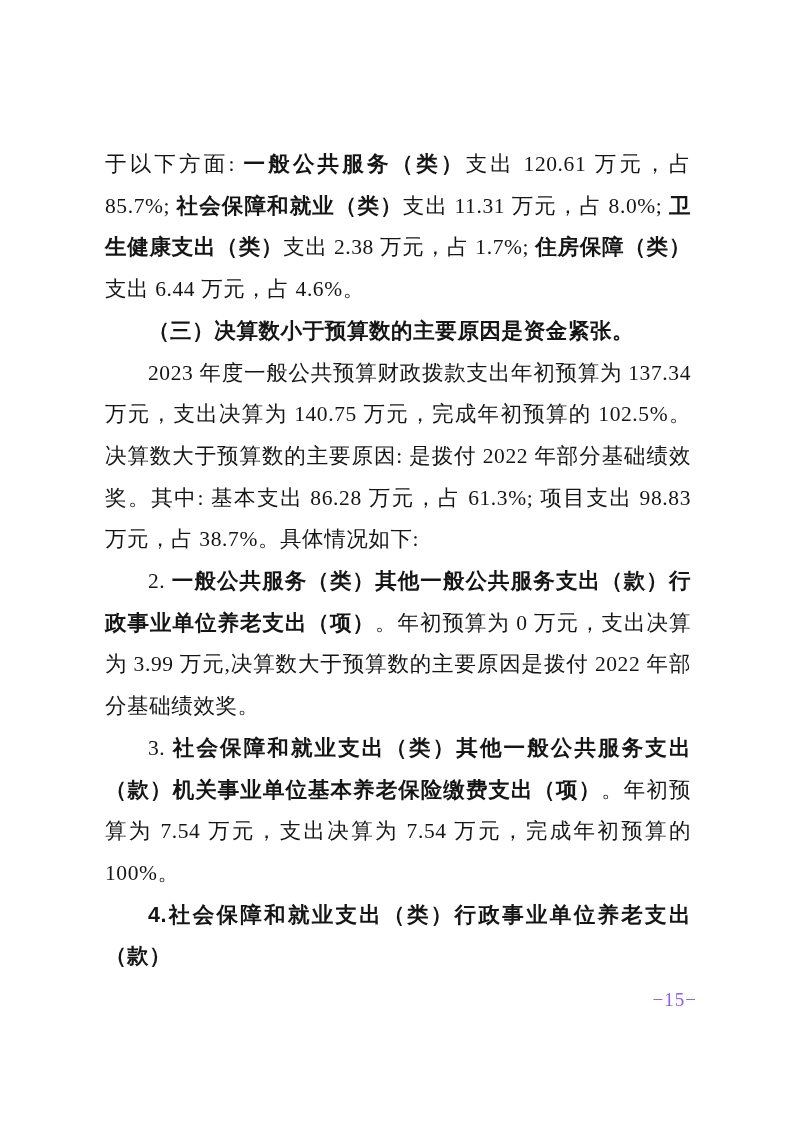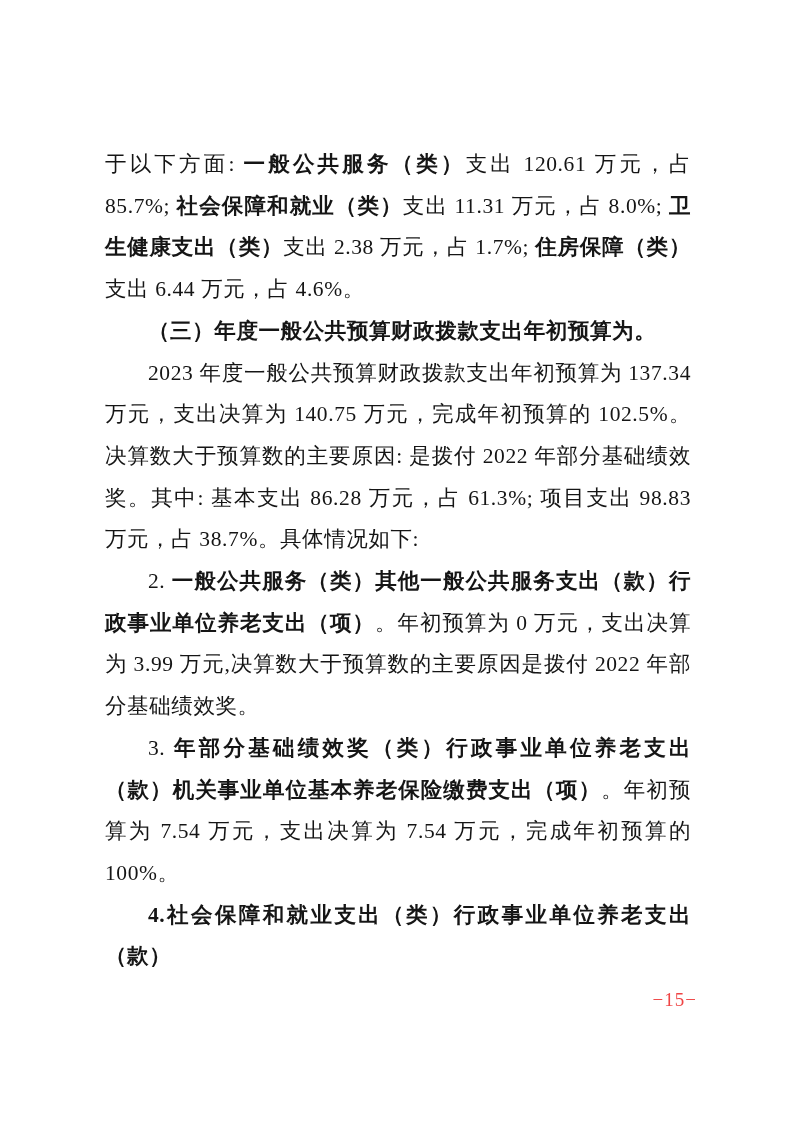--- a/index.html
+++ b/index.html
@@ -30,40 +30,40 @@
     padding: 0;
   }
   .para.indent {
     text-indent: 2em;
   }
   .seg {
     font-family: "Liberation Serif", "DejaVu Serif", serif;
     font-weight: 400;
   }
   .seg-bold {
-    font-family: Liberation Serif, serif;
+    font-family: Liberation Sans, sans-serif;
     font-weight: 700;
   }
   .page-footer {
     position: absolute;
     left: 105px;
     top: 988px;
     width: 592px;
     text-align: right;
     font-size: 19px;
     line-height: 24px;
-    color: #ef4444;
+    color: #8b5cf6;
     letter-spacing: 1px;
   }
 </style>
 </head>
 <body>
 
 <main class="doc-body">
     <p class="para"><span class="seg">于以下方面: </span><span class="seg seg-bold">一般公共服务（类）</span><span class="seg">支出 120.61 万元，占 85.7%; </span><span class="seg seg-bold">社会保障和就业（类）</span><span class="seg">支出 11.31 万元，占 8.0%; </span><span class="seg seg-bold">卫生健康支出（类）</span><span class="seg">支出 2.38 万元，占 1.7%; </span><span class="seg seg-bold">住房保障（类）</span><span class="seg">支出 6.44 万元，占 4.6%。</span></p>
-    <p class="para indent"><span class="seg seg-bold">（三）年度一般公共预算财政拨款支出年初预算为。</span></p>
+    <p class="para indent"><span class="seg seg-bold">（三）决算数小于预算数的主要原因是资金紧张。</span></p>
     <p class="para indent"><span class="seg">2023 年度一般公共预算财政拨款支出年初预算为 137.34 万元，支出决算为 140.75 万元，完成年初预算的 102.5%。决算数大于预算数的主要原因: 是拨付 2022 年部分基础绩效奖。其中: 基本支出 86.28 万元，占 61.3%; 项目支出 98.83 万元，占 38.7%。具体情况如下:</span></p>
     <p class="para indent"><span class="seg">2. </span><span class="seg seg-bold">一般公共服务（类）其他一般公共服务支出（款）行政事业单位养老支出（项）</span><span class="seg">。年初预算为 0 万元，支出决算为 3.99 万元,决算数大于预算数的主要原因是拨付 2022 年部分基础绩效奖。</span></p>
-    <p class="para indent"><span class="seg">3. </span><span class="seg seg-bold">年部分基础绩效奖（类）行政事业单位养老支出（款）机关事业单位基本养老保险缴费支出（项）</span><span class="seg">。年初预算为 7.54 万元，支出决算为 7.54 万元，完成年初预算的 100%。</span></p>
+    <p class="para indent"><span class="seg">3. </span><span class="seg seg-bold">社会保障和就业支出（类）其他一般公共服务支出（款）机关事业单位基本养老保险缴费支出（项）</span><span class="seg">。年初预算为 7.54 万元，支出决算为 7.54 万元，完成年初预算的 100%。</span></p>
     <p class="para indent"><span class="seg seg-bold">4.社会保障和就业支出（类）行政事业单位养老支出（款）</span></p>
   </main>
 
 <div class="page-footer">−15−</div>
 
 </body></html>

